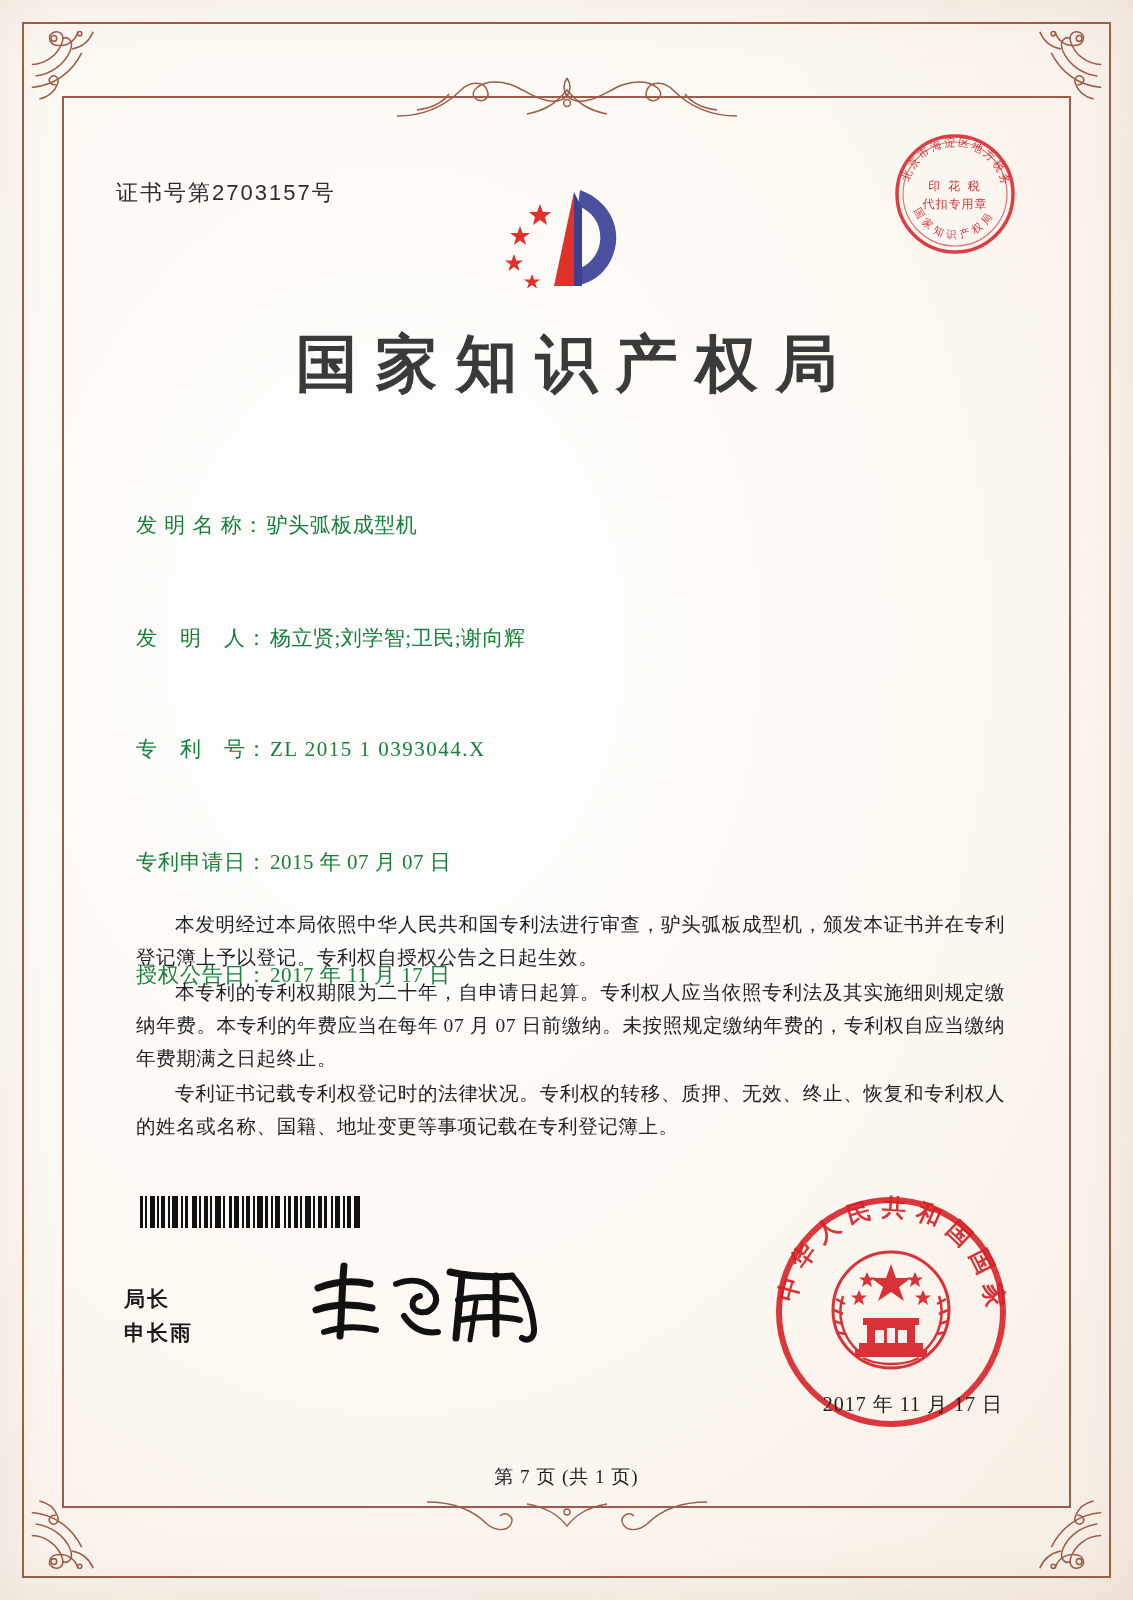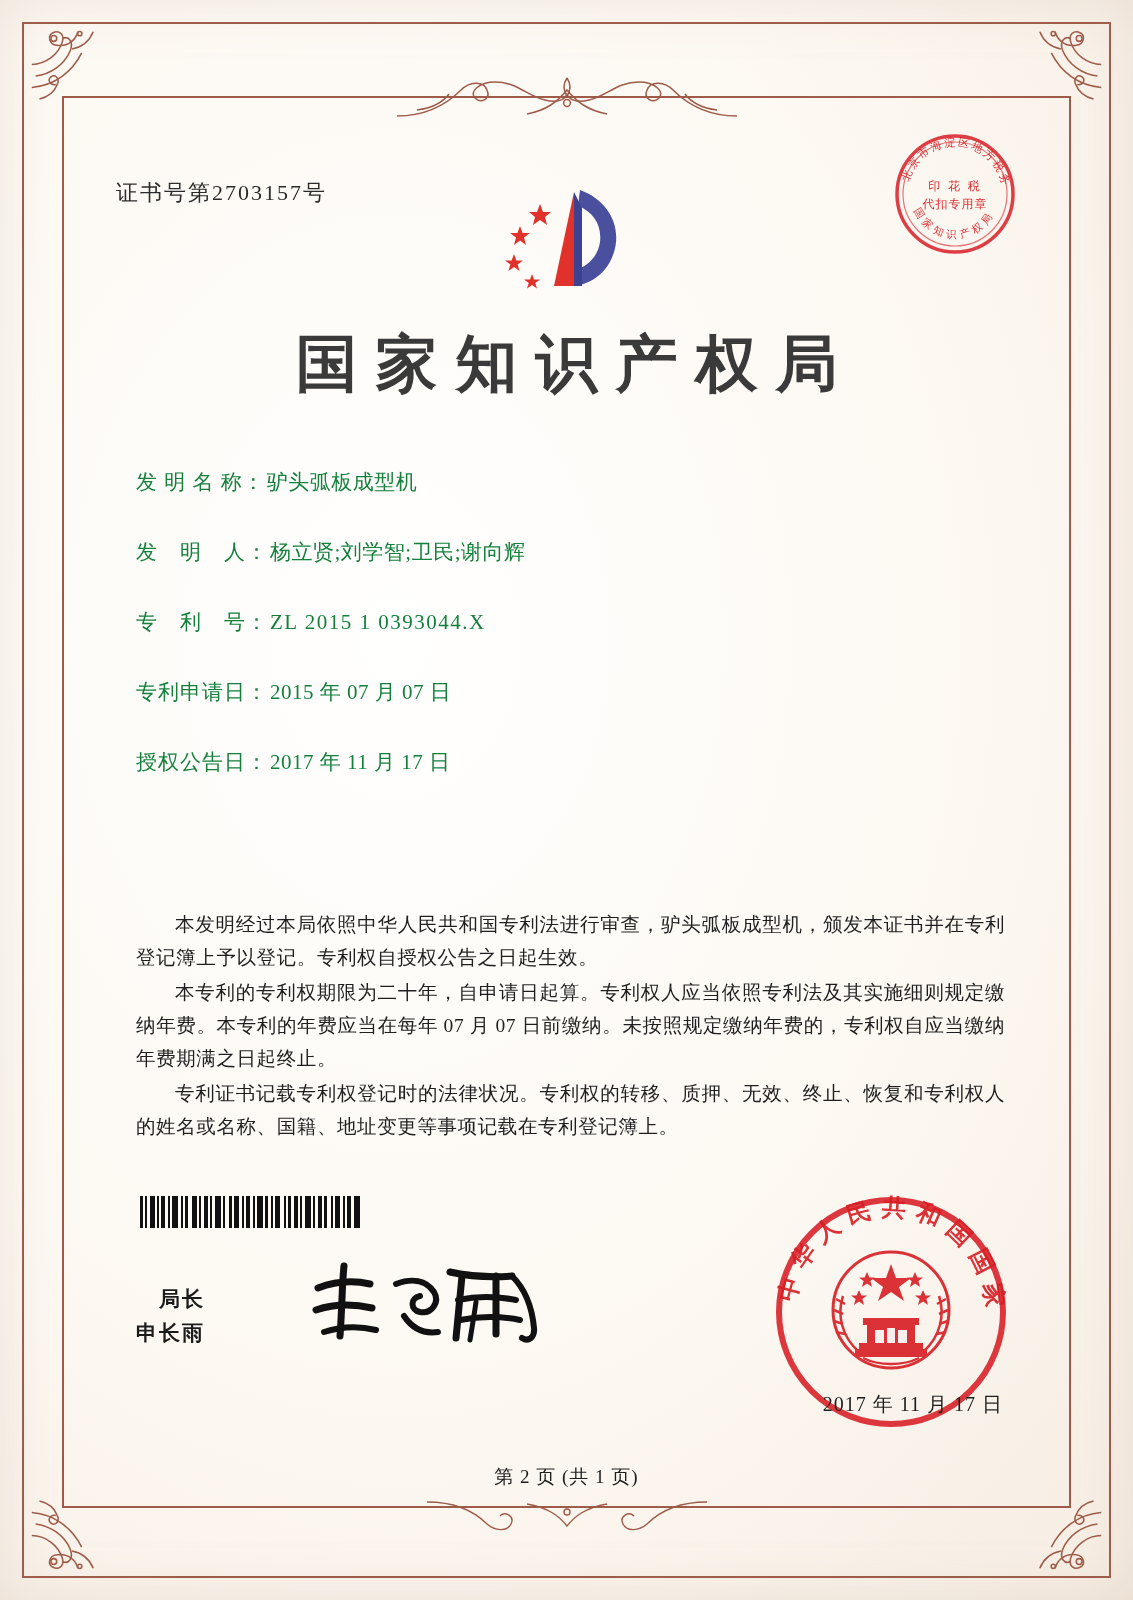--- a/index.html
+++ b/index.html
@@ -80,21 +80,21 @@
   .bottom-ornament svg { width: 100%; height: 100%; display: block; }
 
   
   .cert-number {
     position: absolute;
     left: 116px;
     top: 178px;
     font-size: 22px;
     letter-spacing: 2px;
     color: #2b2b2b;
-    font-family: Liberation Serif, serif;
+    font-family: Liberation Sans, sans-serif;
   }
 
   
   .logo {
     position: absolute;
     left: 50%;
     top: 182px;
     transform: translateX(-50%);
     width: 170px;
     height: 120px;
@@ -129,20 +129,21 @@
     font-size: 21px;
     color: #15803d;
   }
   .field-label {
     white-space: nowrap;
     letter-spacing: 1px;
   }
   .field-value {
     margin-left: 2px;
     letter-spacing: 0.5px;
+    margin-top: 43px;
   }
   .field-value.mono {
     font-family: "Liberation Serif", serif;
     letter-spacing: 1.5px;
   }
 
   
   .body-text {
     position: absolute;
     left: 136px;
@@ -171,28 +172,27 @@
   }
   .barcode i {
     display: block;
     background: #111;
     height: 100%;
   }
 
   
   .director {
     position: absolute;
-    left: 136px;
+    left: 124px;
     top: 1282px;
     font-size: 21px;
     line-height: 34px;
     color: #1b1b1b;
     letter-spacing: 2px;
     font-weight: bold;
-    text-align: right;
   }
 
   
   .signature {
     position: absolute;
     left: 300px;
     top: 1258px;
     width: 280px;
     height: 90px;
   }
@@ -535,16 +535,16 @@
           <path d="M74 112 l -9 -5 M72 122 l -9 -4 M72 132 l -9 -3 M74 142 l -9 -2"></path>
           <path d="M166 112 l 9 -5 M168 122 l 9 -4 M168 132 l 9 -3 M166 142 l 9 -2"></path>
           <path d="M92 166 C 108 174, 132 174, 148 166"></path>
         </g>
       </g>
     </svg>
   </div>
 
   <div class="stamp-date">2017 年 11 月 17 日</div>
 
-  <div class="footer">第 2 页 (共 1 页)</div>
+  <div class="footer">第 7 页 (共 1 页)</div>
 
   <div class="edge-shadow"></div>
 </div>
 
 </body></html>

